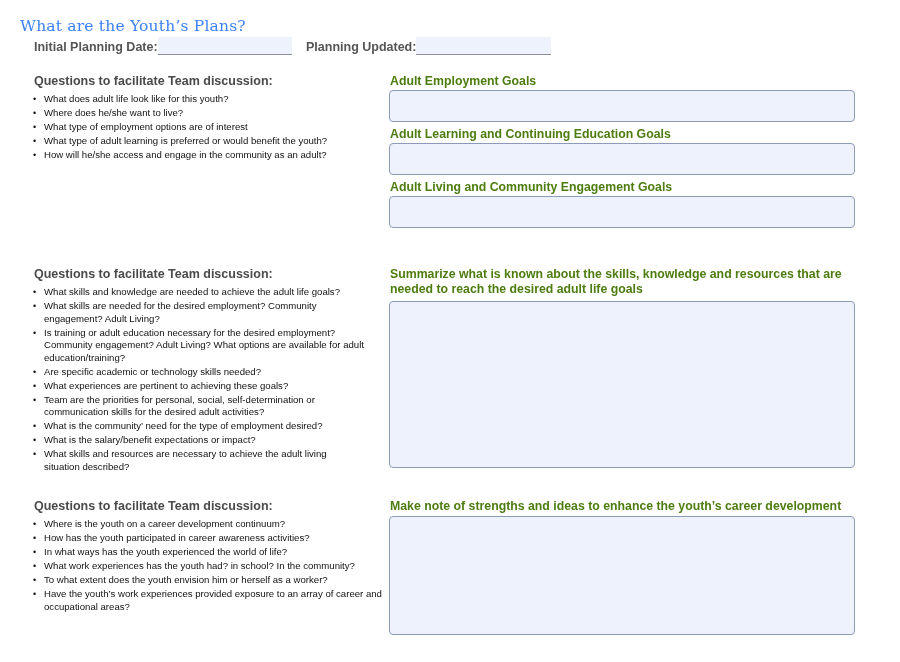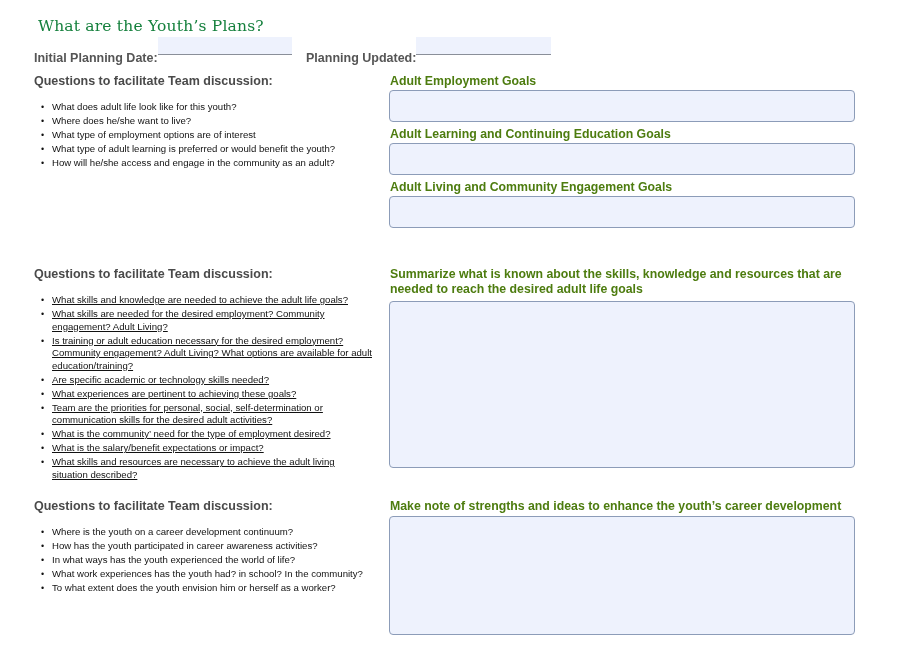--- a/index.html
+++ b/index.html
@@ -1,26 +1,26 @@
 <!DOCTYPE html>
 <html><head>
 <meta charset="utf-8">
 <style>
   html, body { margin: 0; padding: 0; background: #ffffff; }
   body { width: 900px; height: 662px; position: relative; overflow: hidden;
          font-family: "Liberation Sans", sans-serif; color: #1a1a1a; }
-  .title { position: absolute; left: 38px; top: 17px; font-family: "DejaVu Serif", serif;
-           font-size: 15.5px; color: #15803d; letter-spacing: 0.2px; }
+  .title { position: absolute; left: 20px; top: 17px; font-family: "DejaVu Serif", serif;
+           font-size: 15.5px; color: #3b82f6; letter-spacing: 0.2px; }
   .date-row { position: absolute; top: 37px; left: 34px; font-size: 12.5px; font-weight: bold; color: #555; }
-  .date-label { position: absolute; top: 14px; white-space: nowrap; }
+  .date-label { position: absolute; top: 3px; white-space: nowrap; }
   .date-field { position: absolute; height: 18px; background: #eef2fd; border: none;
                 border-bottom: 1px solid #8a8f99; box-sizing: border-box; padding: 0 3px;
                 font-family: "Liberation Sans", sans-serif; font-size: 12px; outline: none; }
   .qhead { position: absolute; left: 34px; font-size: 12.5px; font-weight: bold; color: #4a4a4a; }
-  ul.qlist { position: absolute; left: 30px; margin: 8px; padding: 0 0 0 14px; width: 340px;
+  ul.qlist { position: absolute; left: 30px; margin: 0; padding: 0 0 0 14px; width: 340px;
              font-size: 9.6px; line-height: 12.5px; color: #111; list-style: none; }
   ul.qlist li { position: relative; margin-bottom: 1.5px; }
   ul.qlist li::before { content: "\2022"; position: absolute; left: -11px; top: 0; font-size: 9px; }
   .flabel { position: absolute; left: 390px; font-size: 12.3px; font-weight: bold; color: #4d7c0f;
             width: 470px; line-height: 15px; }
   .fbox { position: absolute; left: 389px; width: 466px; background: #eef2fd;
           border: 1.5px solid #8c9cb8; border-radius: 4px; box-sizing: border-box;
           resize: none; font-family: "Liberation Sans", sans-serif; font-size: 12px; padding: 4px; outline: none; }
 </style>
 </head>
@@ -47,21 +47,21 @@
 <div class="flabel" style="top:74px">Adult Employment Goals</div>
 <textarea class="fbox" style="top: 90px; height: 32px;"></textarea>
 
 <div class="flabel" style="top:127px">Adult Learning and Continuing Education Goals</div>
 <textarea class="fbox" style="top: 143px; height: 32px;"></textarea>
 
 <div class="flabel" style="top:180px">Adult Living and Community Engagement Goals</div>
 <textarea class="fbox" style="top: 196px; height: 32px;"></textarea>
 
 <div class="qhead" style="top:267px">Questions to facilitate Team discussion:</div>
-<ul class="qlist" style="top:286px; width:320px;text-decoration:underline;">
+<ul class="qlist" style="top:286px; width:320px;">
   <li>What skills and knowledge are needed to achieve the adult life goals?</li>
   <li>What skills are needed for the desired employment? Community engagement? Adult Living?</li>
   <li>Is training or adult education necessary for the desired employment? Community engagement? Adult Living? What options are available for adult education/training?</li>
   <li>Are specific academic or technology skills needed?</li>
   <li>What experiences are pertinent to achieving these goals?</li>
   <li>Team are the priorities for personal, social, self-determination or communication skills for the desired adult activities?</li>
   <li> What is the community’ need for the type of employment desired?</li>
   <li>What is the salary/benefit expectations or impact?</li>
   <li>What skills and resources are necessary to achieve the adult living situation described?</li>
 </ul>
@@ -69,16 +69,17 @@
 <div class="flabel" style="top:267px">Summarize what is known about the skills, knowledge and resources that are needed to reach the desired adult life goals</div>
 <textarea class="fbox" style="top: 301px; height: 167px;"></textarea>
 
 <div class="qhead" style="top:499px">Questions to facilitate Team discussion:</div>
 <ul class="qlist" style="top:518px">
   <li>Where is the youth on a career development continuum?</li>
   <li>How has the youth participated in career awareness activities?</li>
   <li>In what ways has the youth experienced the world of life?</li>
   <li>What work experiences has the youth had? in school? In the community?</li>
   <li>To what extent does the youth envision him or herself as a worker?</li>
+  <li>Have the youth’s work experiences provided exposure to an array of career and occupational areas?</li>
 </ul>
 
 <div class="flabel" style="top:499px">Make note of strengths and ideas to enhance the youth’s career development</div>
 <textarea class="fbox" style="top: 516px; height: 119px;"></textarea>
 
 </body></html>

